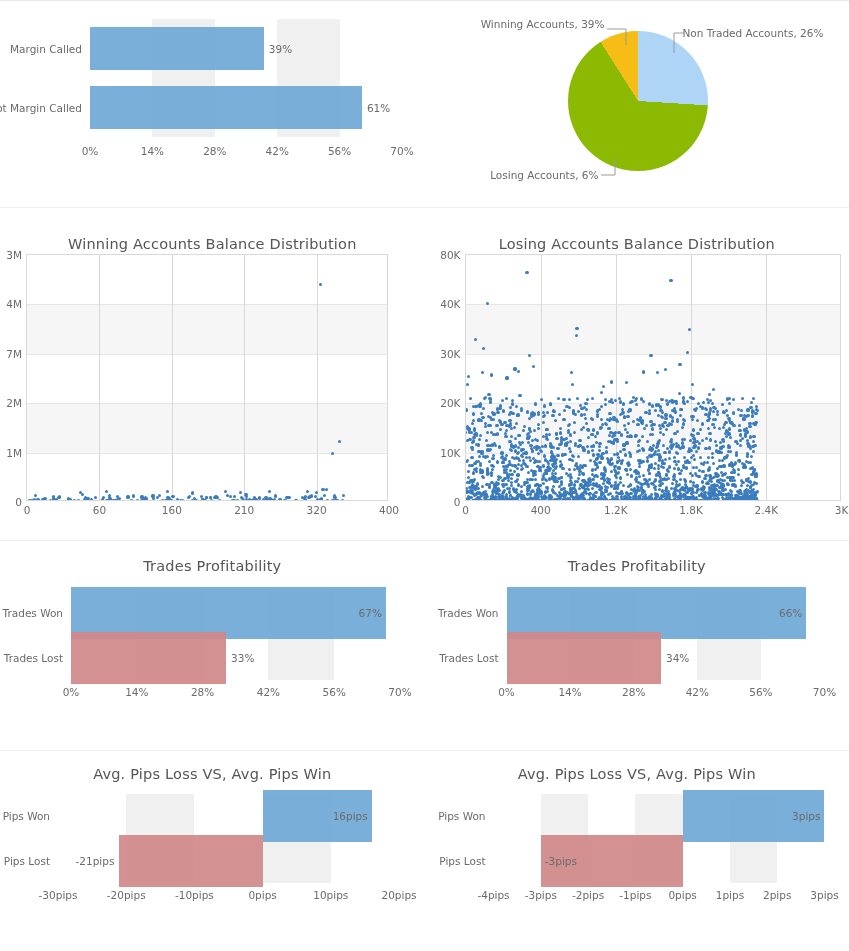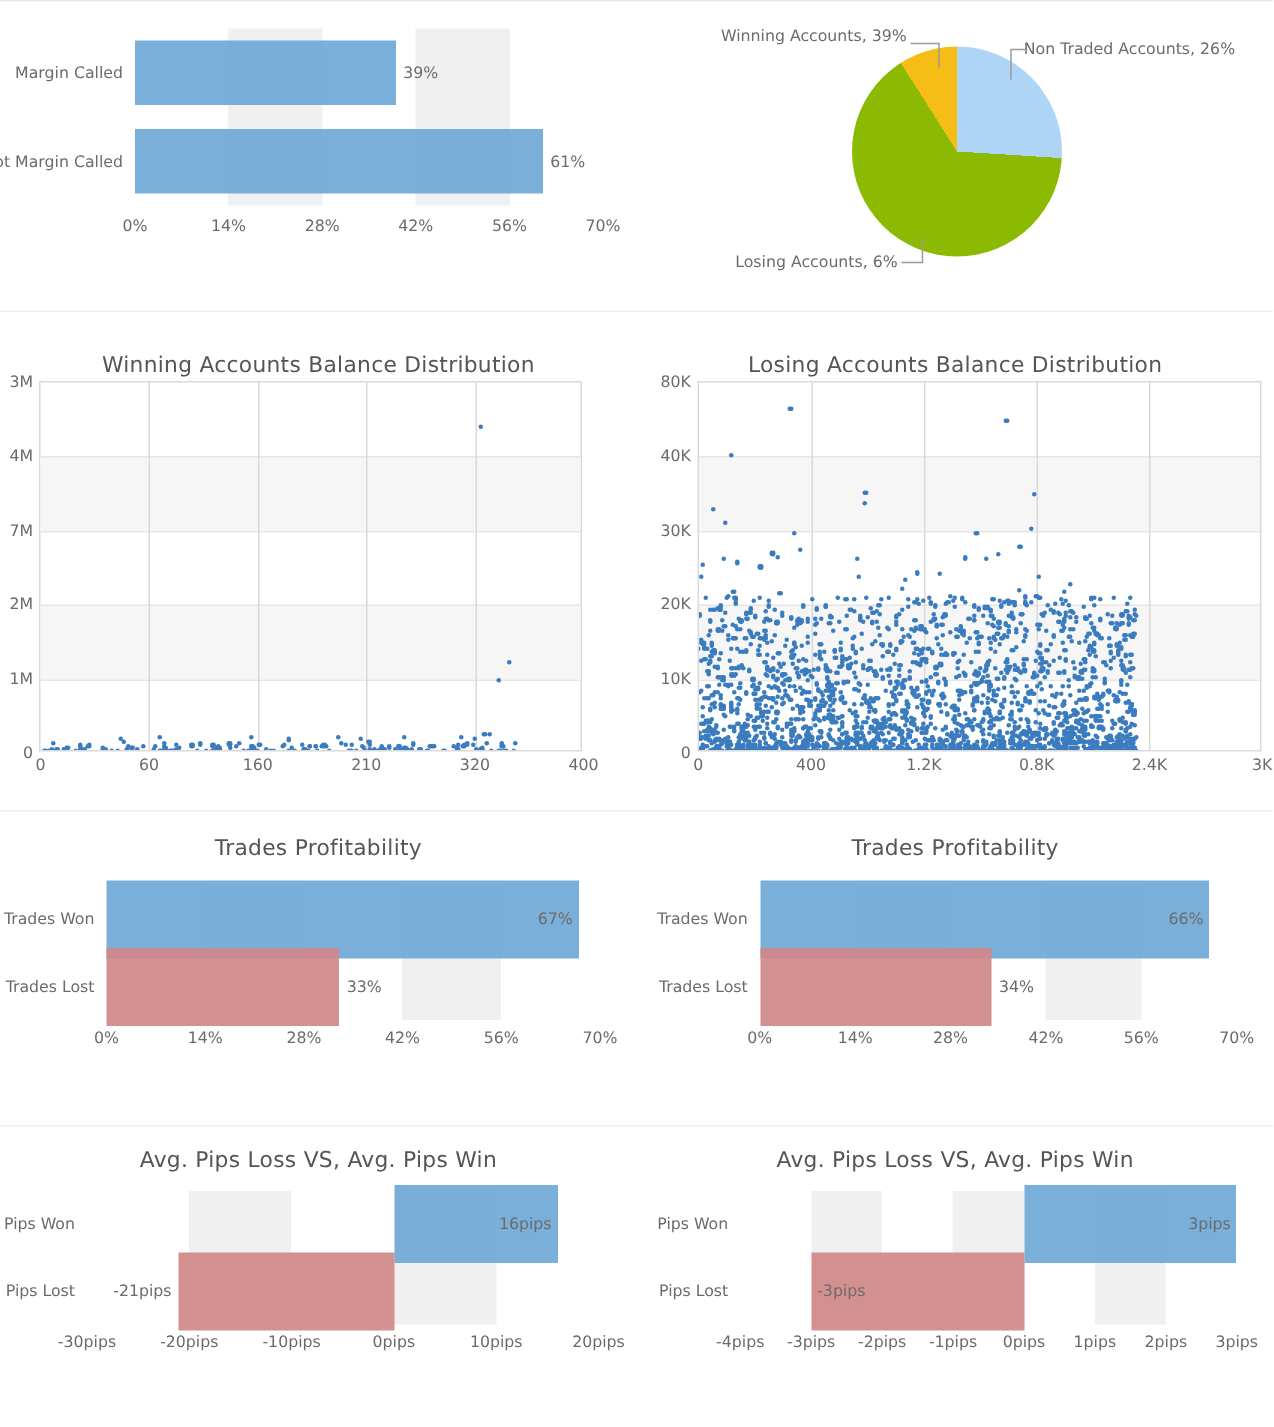--- a/index.html
+++ b/index.html
@@ -2760,21 +2760,21 @@
             </div>
             <div class="sc-ytick" style="top: 247px;">0</div>
             <div class="sc-ytick" style="top: 197.6px;">10K</div>
             <div class="sc-ytick" style="top: 148.2px;">20K</div>
             <div class="sc-ytick" style="top: 98.8px;">30K</div>
             <div class="sc-ytick" style="top: 49.4px;">40K</div>
             <div class="sc-ytick" style="top: 0px;">80K</div>
             <div class="sc-xtick" style="left: 0px;">0</div>
             <div class="sc-xtick" style="left: 75.2px;">400</div>
             <div class="sc-xtick" style="left: 150.4px;">1.2K</div>
-            <div class="sc-xtick" style="left: 225.6px;">0.8K</div>
+            <div class="sc-xtick" style="left: 225.6px;">1.8K</div>
             <div class="sc-xtick" style="left: 300.8px;">2.4K</div>
             <div class="sc-xtick" style="left: 376px;">3K</div>
           </div>
         </div>
     </div>
   </div>
 
   <div class="row" style="height:210px;">
 
     <div class="panel">

